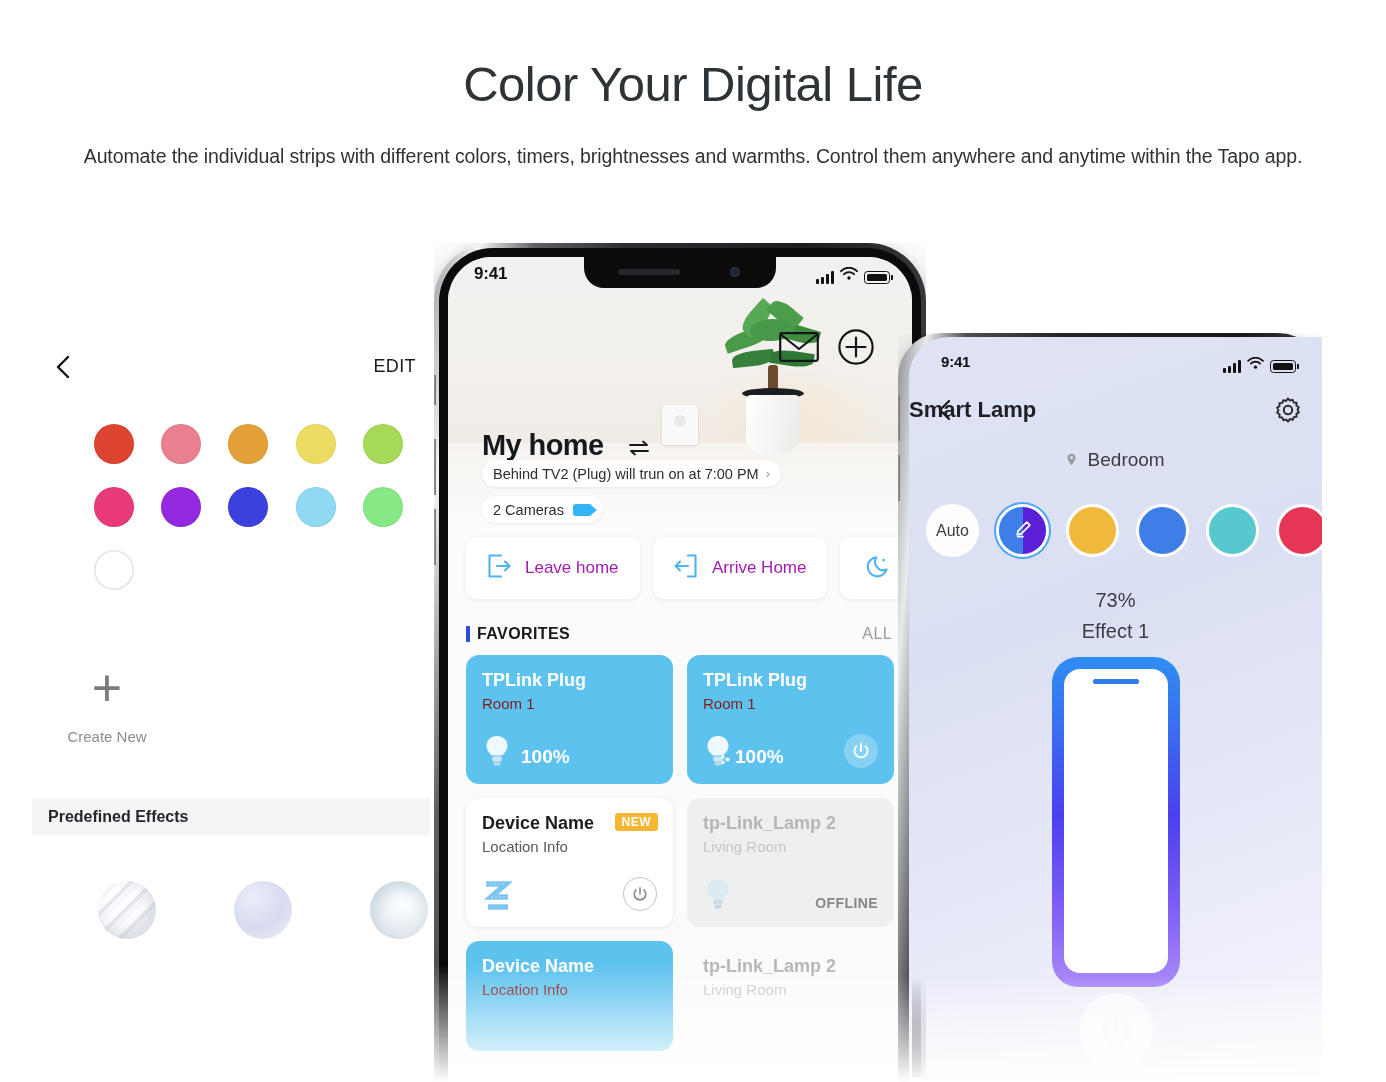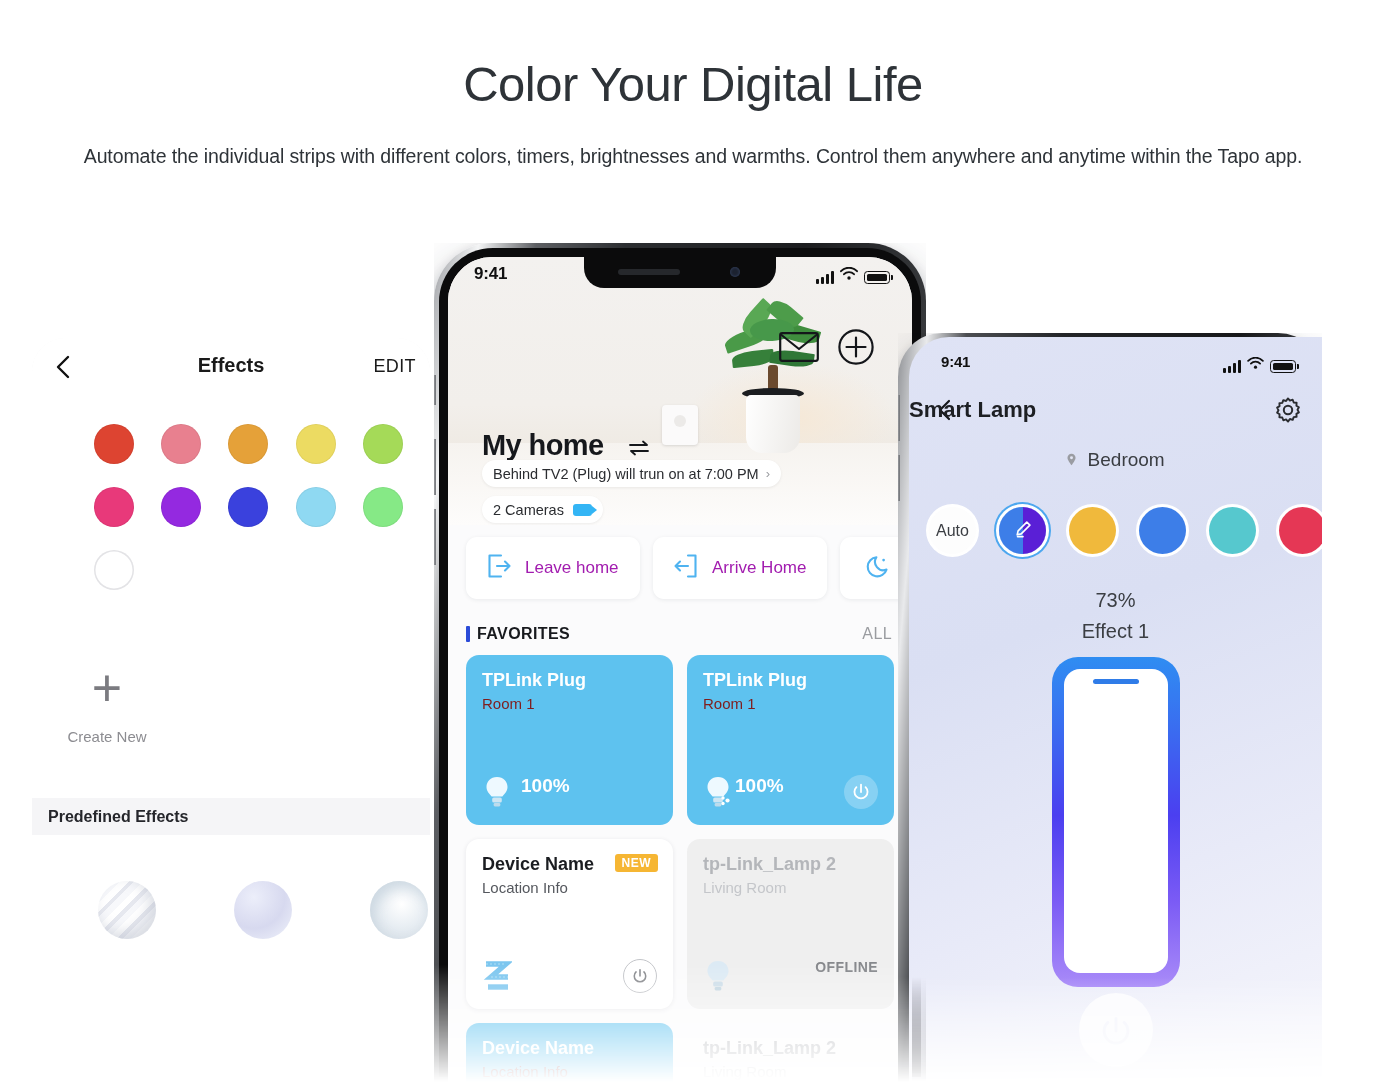--- a/index.html
+++ b/index.html
@@ -133,30 +133,30 @@
     display:flex; align-items:center; gap:13px; padding:0 20px;
     box-shadow:0 1px 4px rgba(30,35,50,.08);
     font-size:17px; color:#a21caf;
   }
   .scene-card.narrow { min-width:90px; justify-content:center; padding:0 16px; }
   .fav-head { display:flex; align-items:center; padding:26px 20px 12px 18px; }
   .fav-bar { width:4px; height:16px; background:#2b4bd8; margin-right:7px; border-radius:1px; }
   .fav-title { font-size:16px; font-weight:600; color:#181a1e; letter-spacing:.4px; }
   .fav-all { margin-left:auto; font-size:16px; color:#9a9ca0; letter-spacing:.4px; }
   .dev-grid { display:grid; grid-template-columns:1fr 1fr; gap:14px; padding:0 18px; }
-  .dev-card { height:170px; border-radius:13px; padding:15px 16px 0 16px; position:relative; }
+  .dev-card { height:129px; border-radius:13px; padding:15px 16px 0 16px; position:relative; }
   .dev-card.on { background:#5ec2ef; }
   .dev-card.white { background:#fff; box-shadow:0 1px 5px rgba(30,35,50,.09); }
   .dev-card.offline { background:#efefef; }
   .dev-name { font-size:18px; font-weight:600; }
   .dev-sub { font-size:15px; margin-top:4px; }
   .on .dev-name { color:#fff; } .on .dev-sub { color:#7f1d1d; }
   .white .dev-name { color:#1b1d21; } .white .dev-sub { color:#55585e; }
   .offline .dev-name { color:#b4b6ba; } .offline .dev-sub { color:#c4c6ca; }
-  .dev-foot { position:absolute; left:16px; right:16px; bottom:16px; display:flex; align-items:flex-start; }
+  .dev-foot { position:absolute; left:16px; right:16px; bottom:16px; display:flex; align-items:flex-end; }
   .bulb { width:30px; height:34px; position:relative; }
   .dev-pct { font-size:19px; font-weight:600; color:#fff; margin-left:9px; }
   .pwr-btn { margin-left:auto; width:34px; height:34px; border-radius:50%; display:flex; align-items:center; justify-content:center; }
   .pwr-btn.light { background:rgba(255,255,255,.26); }
   .pwr-btn.ring { border:1.6px solid #c3c5c9; }
   .badge-new { position:absolute; right:15px; top:15px; background:#f6b633; color:#fff;
                font-size:12px; font-weight:700; border-radius:3px; padding:2px 7px; letter-spacing:.5px; }
   .offline-tag { margin-left:auto; font-size:14px; font-weight:600; color:#86888c; letter-spacing:.4px; }
   .strip-icon { width:30px; height:32px; }
 
@@ -209,21 +209,20 @@
 
   <div class="phone fade-bottom" id="phone-left">
     <div class="screen">
 
       <div class="l-navbar">
         <span class="l-back">
           <svg viewBox="0 0 26 30" width="26" height="30">
               <path d="M18 5 L8 15 L18 25" fill="none" stroke="#111" stroke-width="2.4" stroke-linecap="round" stroke-linejoin="round"></path>
             </svg>
         </span>
-        <div class="l-title">Effects</div>
         <div class="l-edit">EDIT</div>
       </div>
 
 
       <div class="swatch-grid">
         <div class="swatch-row">
           <div class="cell">
               <div class="swatch" style="background:#dd4431"></div>
             </div>
           <div class="cell">

